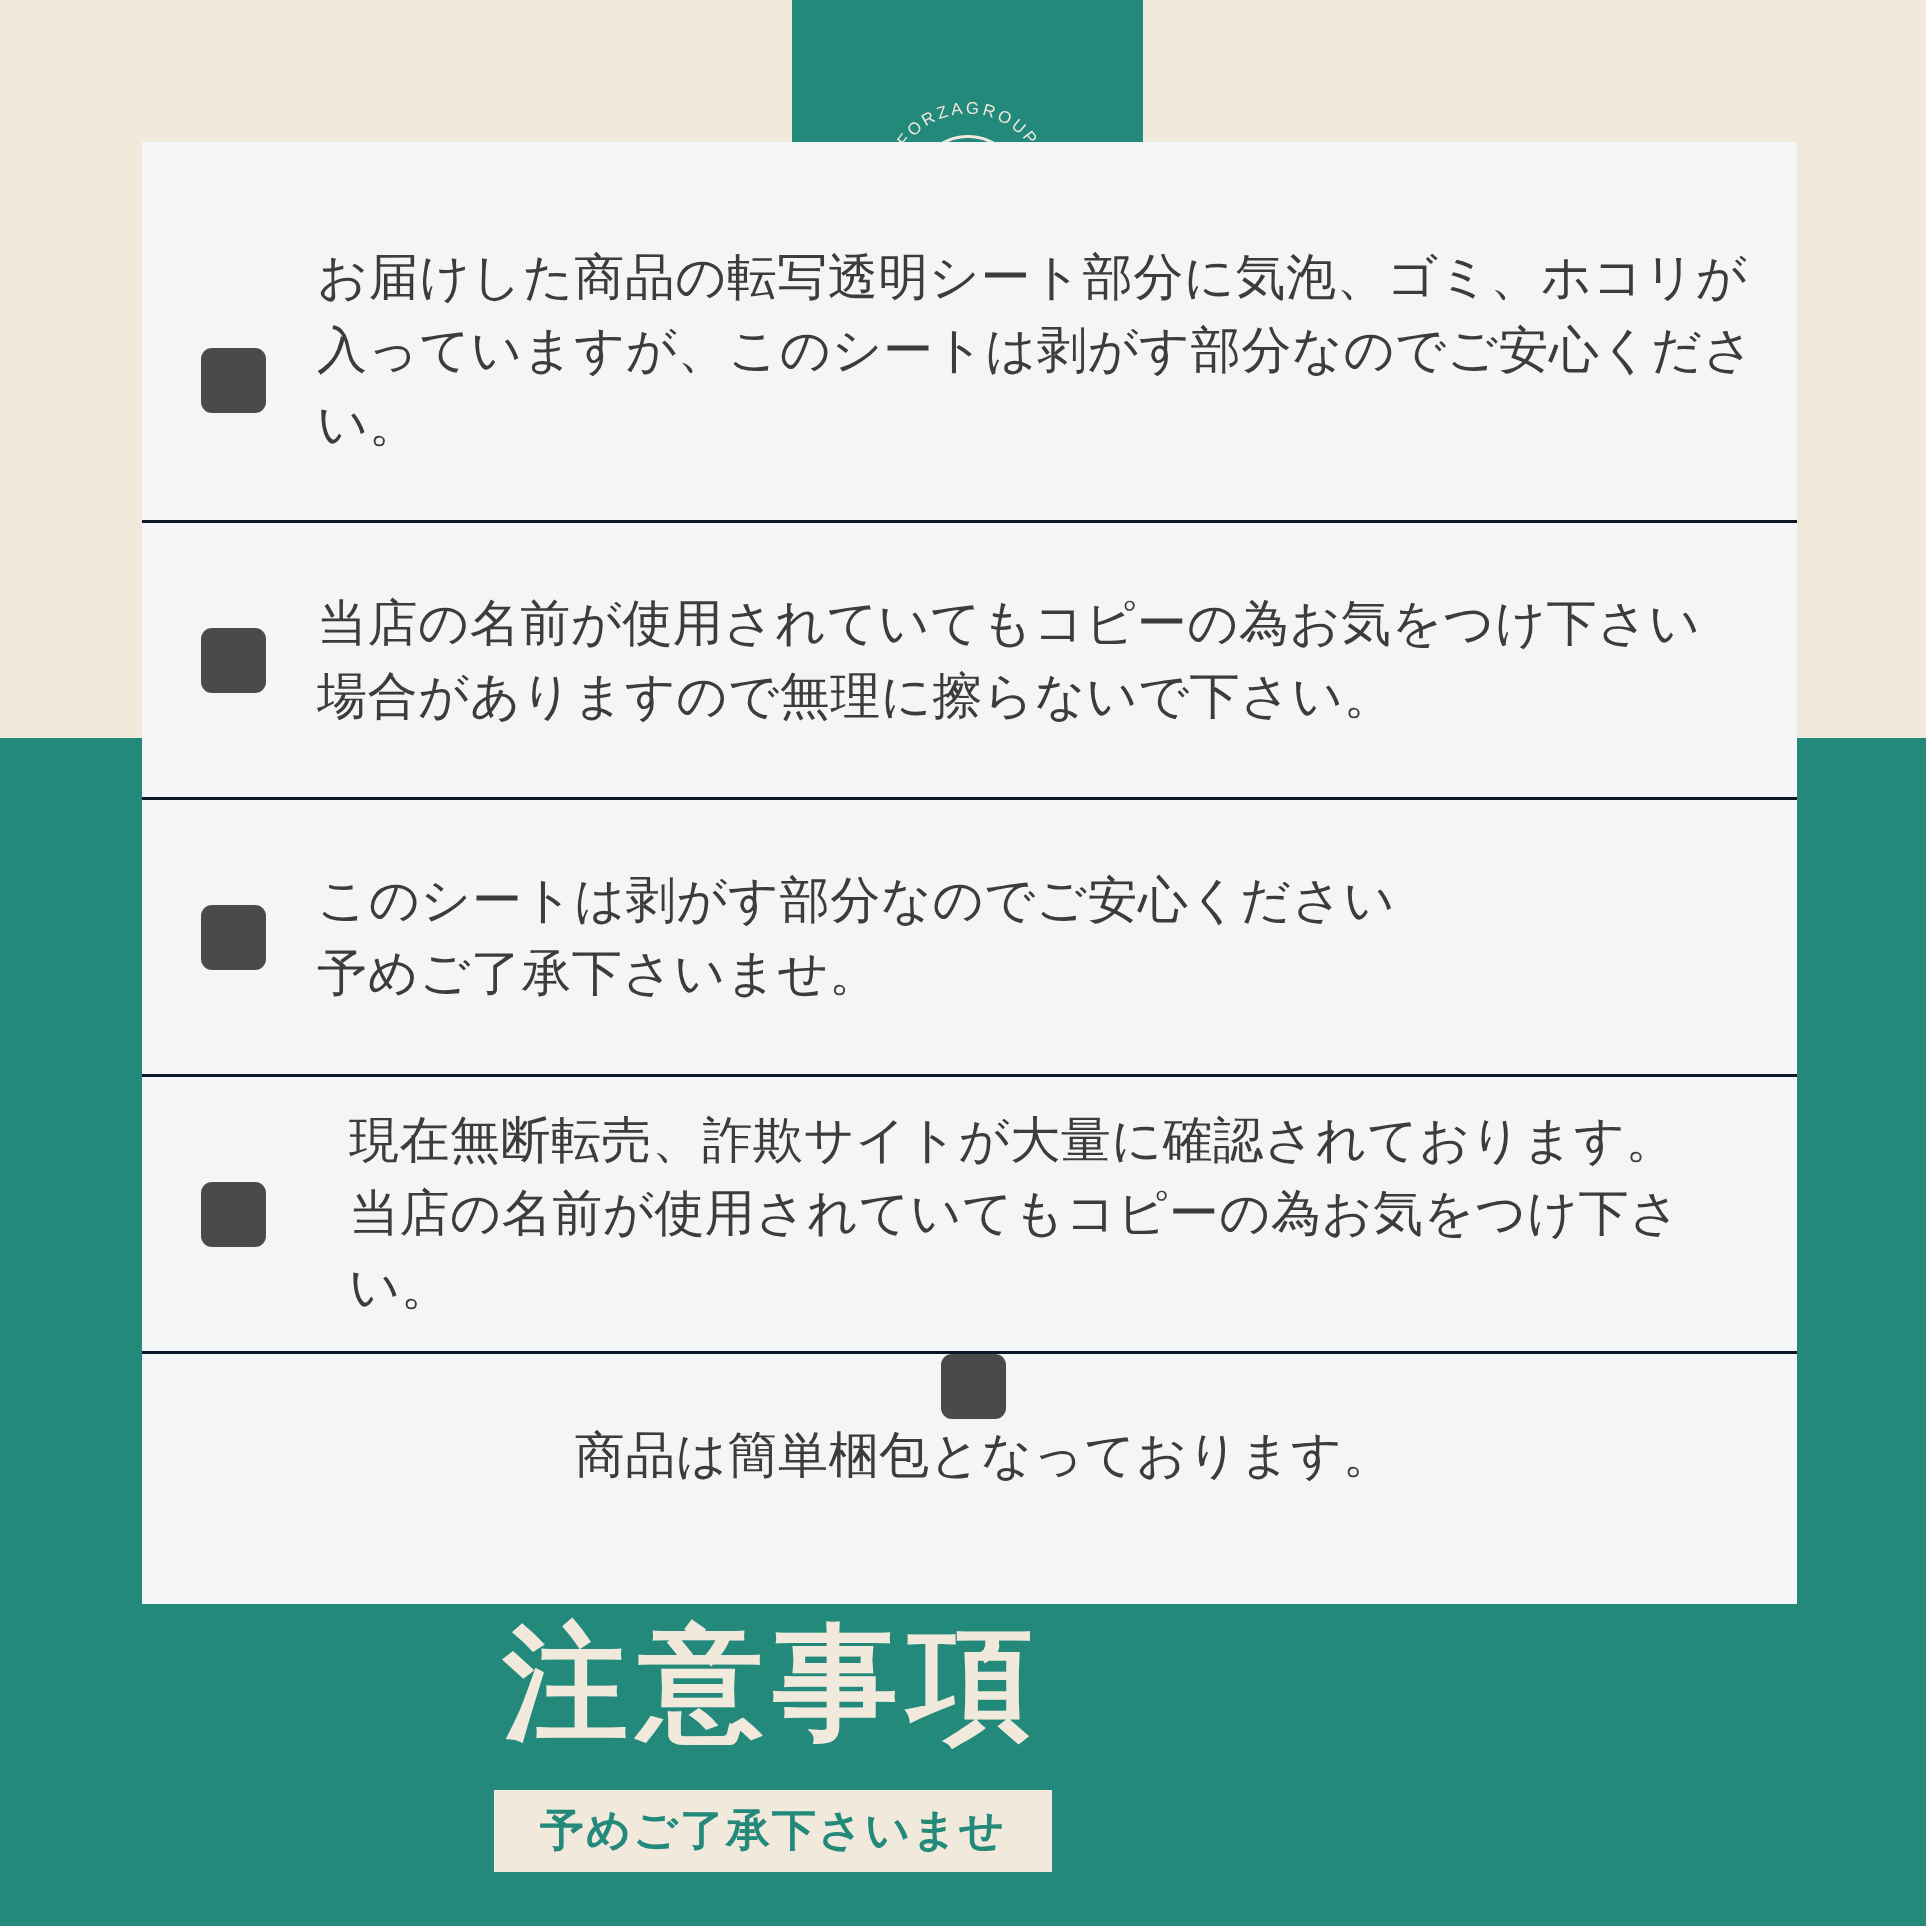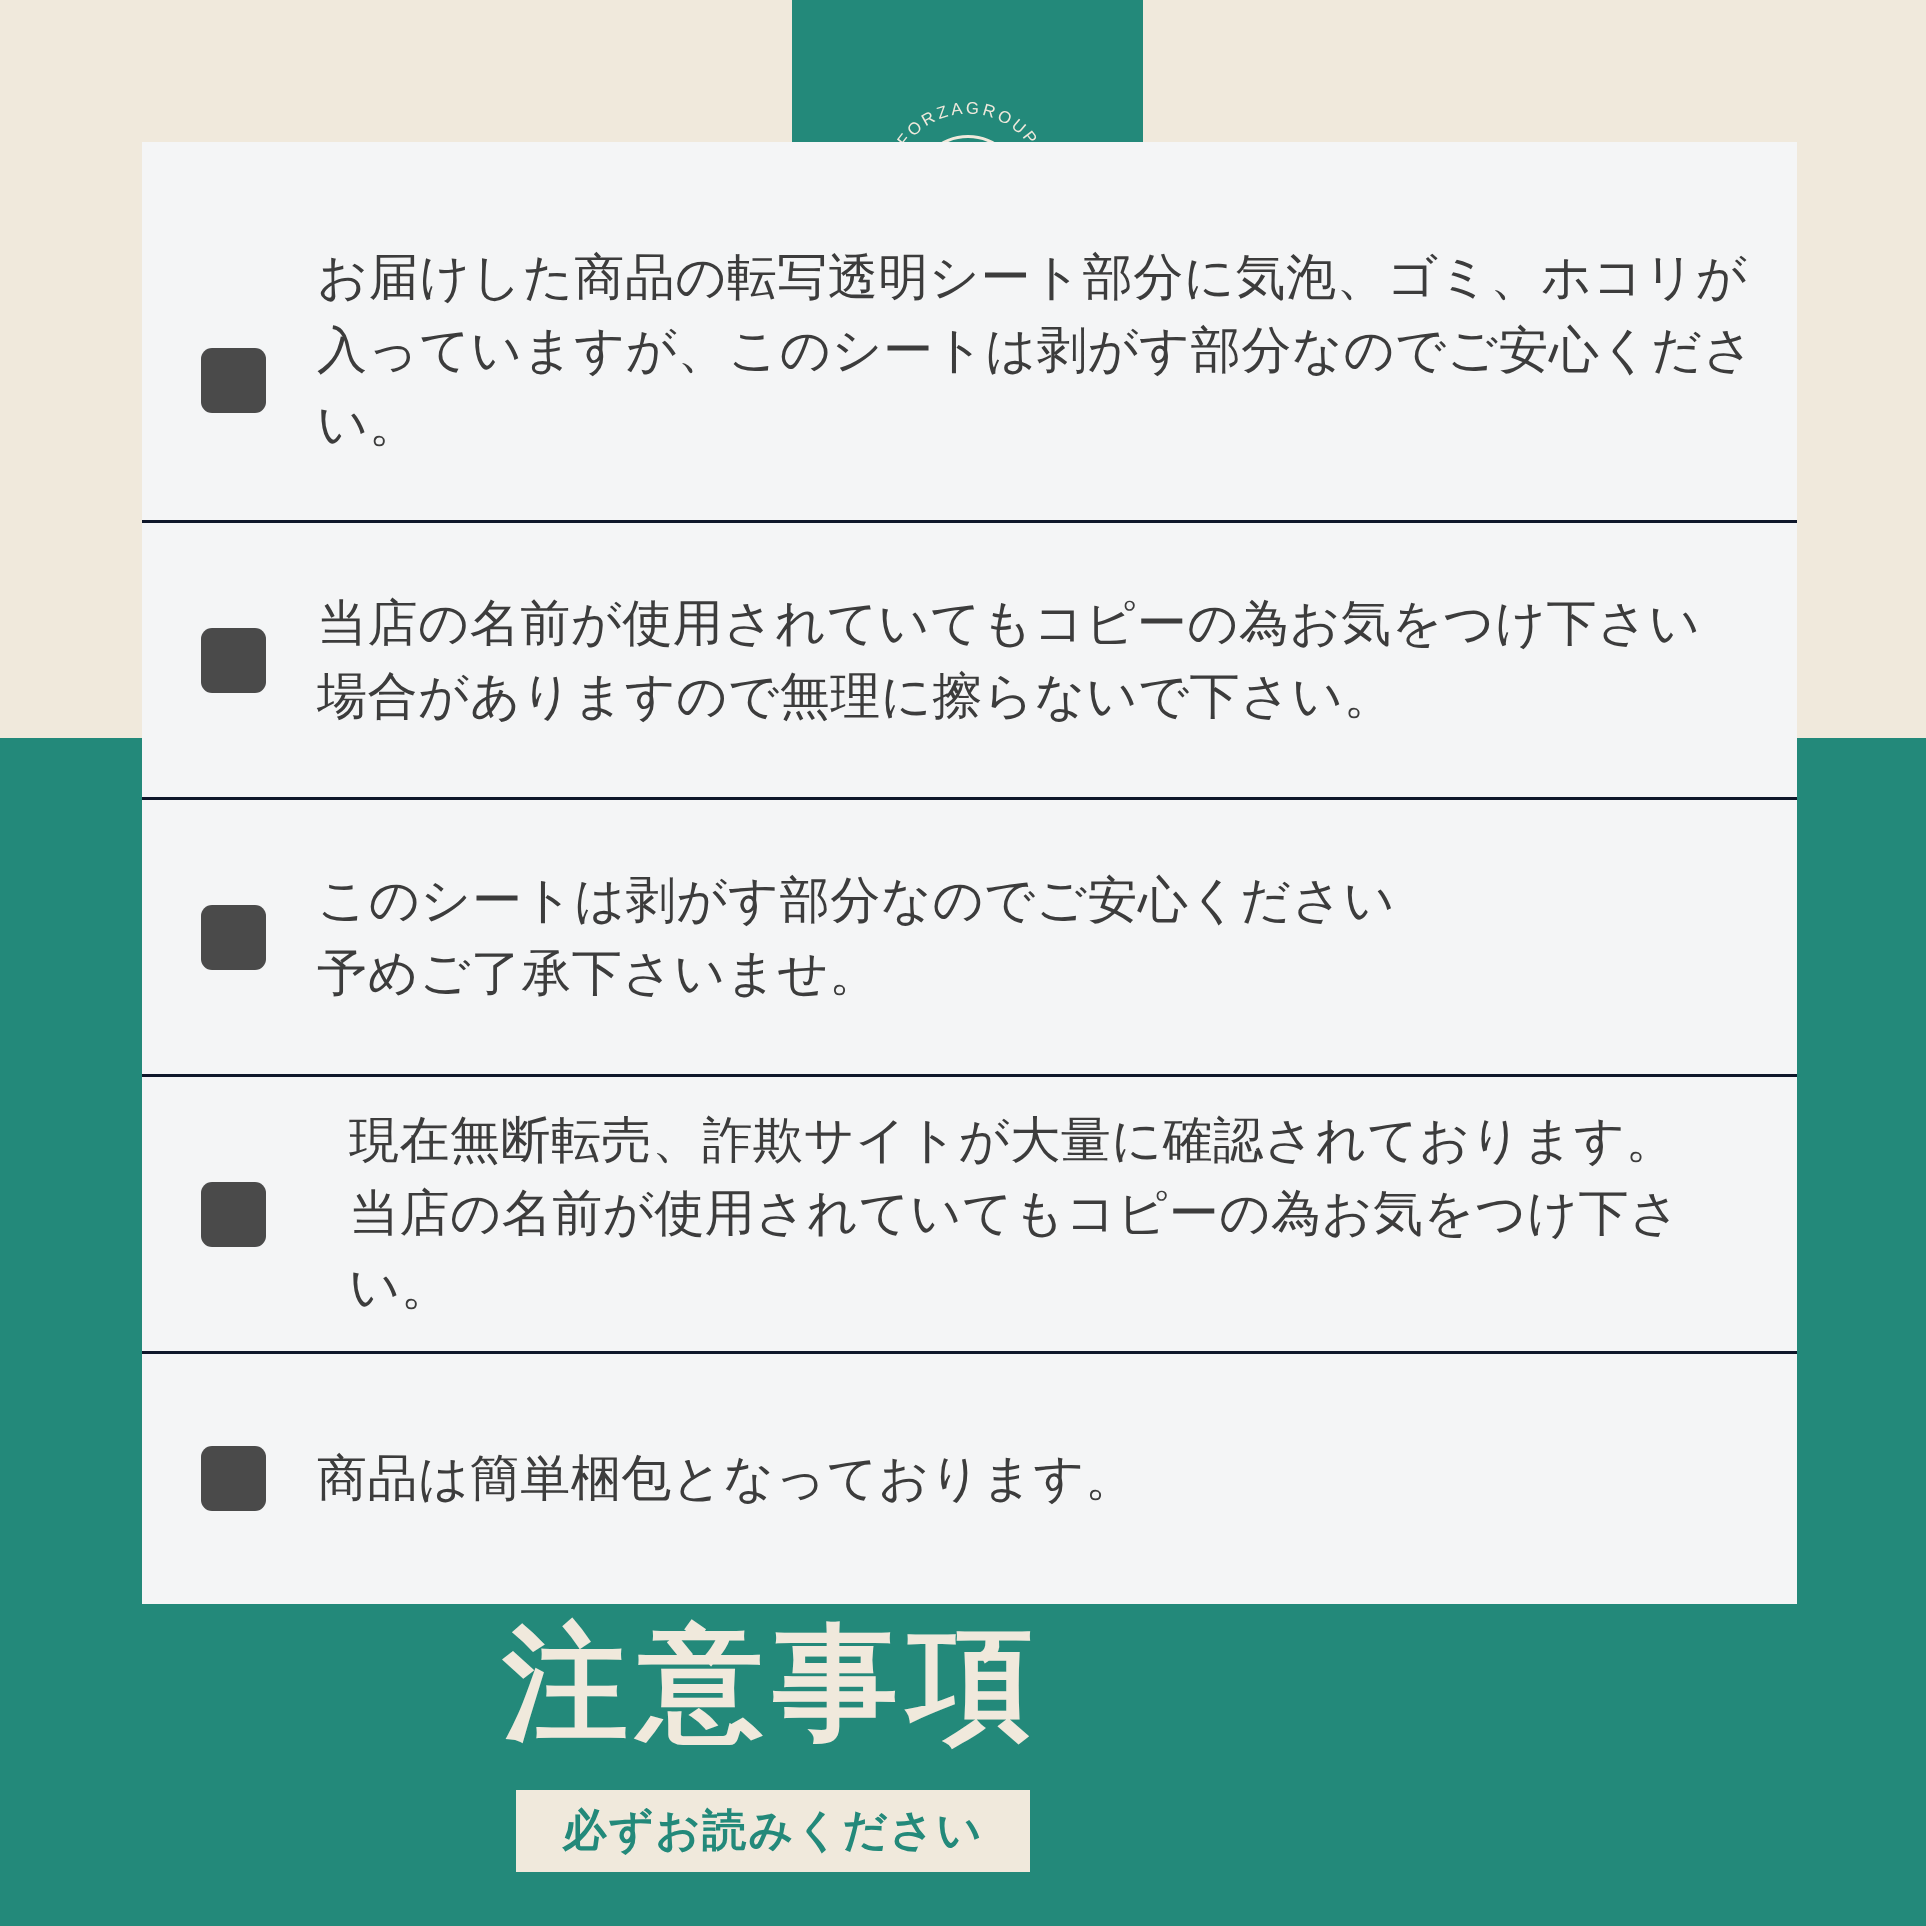--- a/index.html
+++ b/index.html
@@ -61,20 +61,21 @@
   .row {
     position: relative;
     display: flex;
     align-items: center;
     padding-left: 59px;
     box-sizing: border-box;
     border-bottom: 3px solid #0f172a;
   }
   .row:last-child {
     border-bottom: none;
+    flex-direction: column;
   }
   .row-0 { height: 381px; align-items: flex-end; }
   .row-1 { height: 277px; }
   .row-2 { height: 277px; }
   .row-3 { height: 277px; gap: 32px; }
   .row-4 { height: 249px; }
 
   .bullet {
     width: 65px;
     height: 65px;
@@ -180,18 +181,18 @@
     <div class="row row-4">
       <div class="bullet"></div>
       <div class="row-text">商品は簡単梱包となっております。</div>
     </div>
 
   </div>
 
   <div id="footer">
     <div id="footer-title">注意事項</div>
     <div id="footer-sub-wrap">
-      <div id="footer-sub">必ずお読みください</div>
+      <div id="footer-sub">予めご了承下さいませ</div>
     </div>
   </div>
 
 </div>
 
 
 </body></html>

